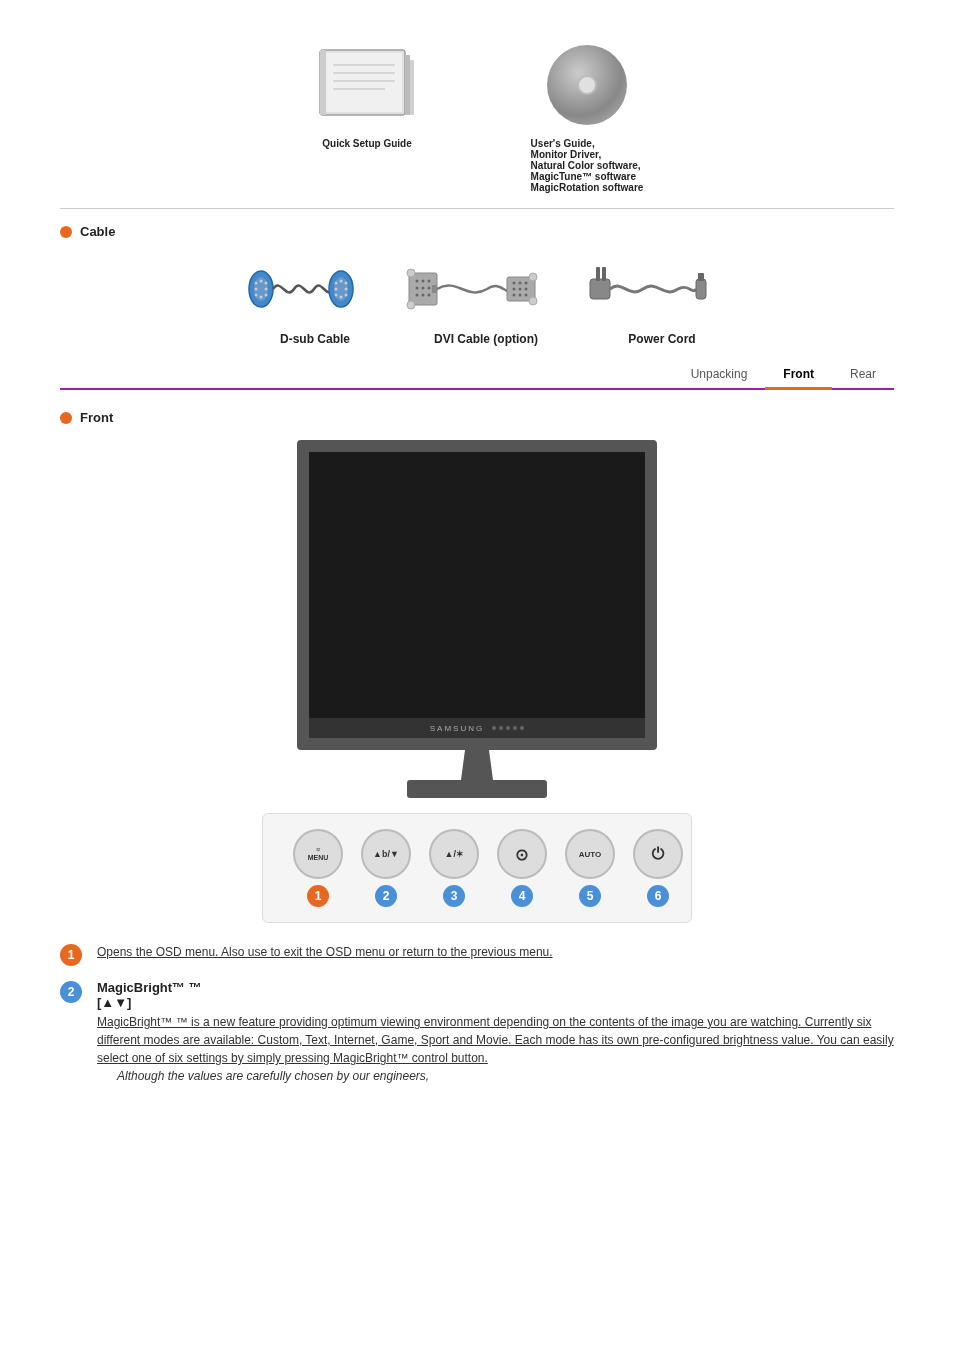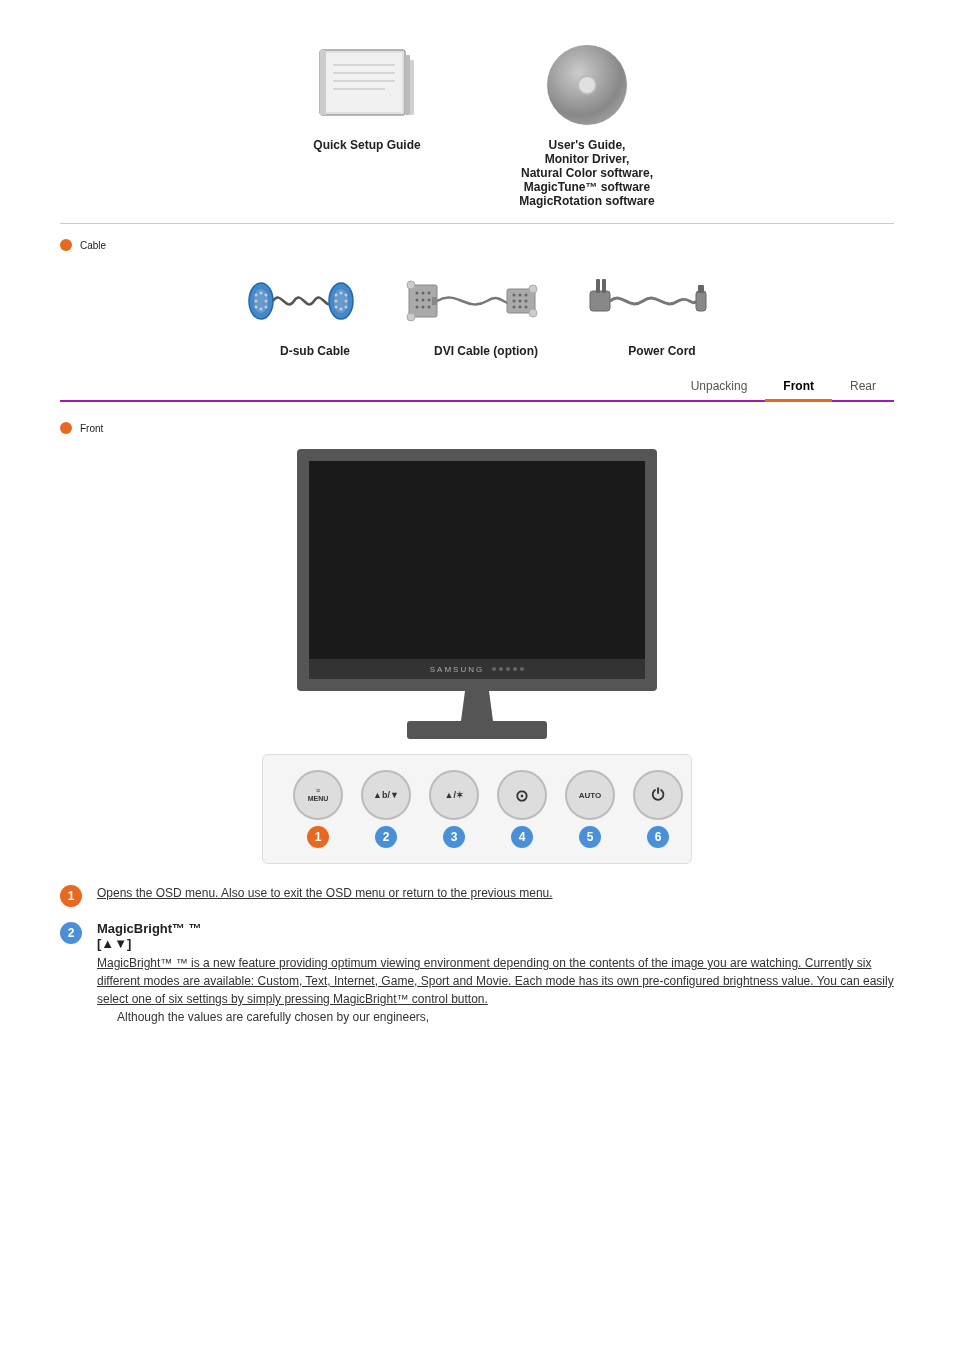--- a/index.html
+++ b/index.html
@@ -29,22 +29,22 @@
       width: 160px;
     }
     .accessory-img {
       height: 90px;
       display: flex;
       align-items: center;
       justify-content: center;
       margin-bottom: 8px;
     }
     .accessory-label {
-      font-size: 12px;
-      text-align: center;
+      font-size: 10px;
+      text-align: left;
     }
     .accessory-label strong {
       font-weight: bold;
     }
 
     
     .cd-img {
       width: 80px;
       height: 80px;
       border-radius: 50%;
@@ -79,22 +79,22 @@
     }
     .orange-bullet {
       width: 12px;
       height: 12px;
       border-radius: 50%;
       background: #e86820;
       display: inline-block;
       flex-shrink: 0;
     }
     .section-title {
-      font-weight: normal;
-      font-size: 10px;
+      font-weight: bold;
+      font-size: 13px;
     }
 
     
     .cable-section {
       margin-bottom: 10px;
     }
     .cables-row {
       display: flex;
       justify-content: center;
       gap: 50px;
@@ -168,21 +168,21 @@
       justify-content: center;
       margin: 15px 0;
     }
     .monitor-wrapper {
       display: flex;
       flex-direction: column;
       align-items: center;
     }
     .monitor-screen-area {
       width: 360px;
-      height: 242px;
+      height: 310px;
       background: #1a1a1a;
       border: 12px solid #555;
       border-radius: 4px;
       position: relative;
     }
     .monitor-brand-bar {
       width: 100%;
       background: #333;
       height: 20px;
       display: flex;
@@ -316,20 +316,21 @@
       font-weight: bold;
       font-size: 12px;
       margin-top: 6px;
       margin-bottom: 4px;
     }
     .desc-indent {
       font-size: 12px;
       line-height: 1.5;
       color: #333;
       padding-left: 20px;
+      font-style: italic;
     }
 
     
     svg { overflow: visible; }
   </style>
 </head>
 <body>
 
 <div class="accessories-section">
 

